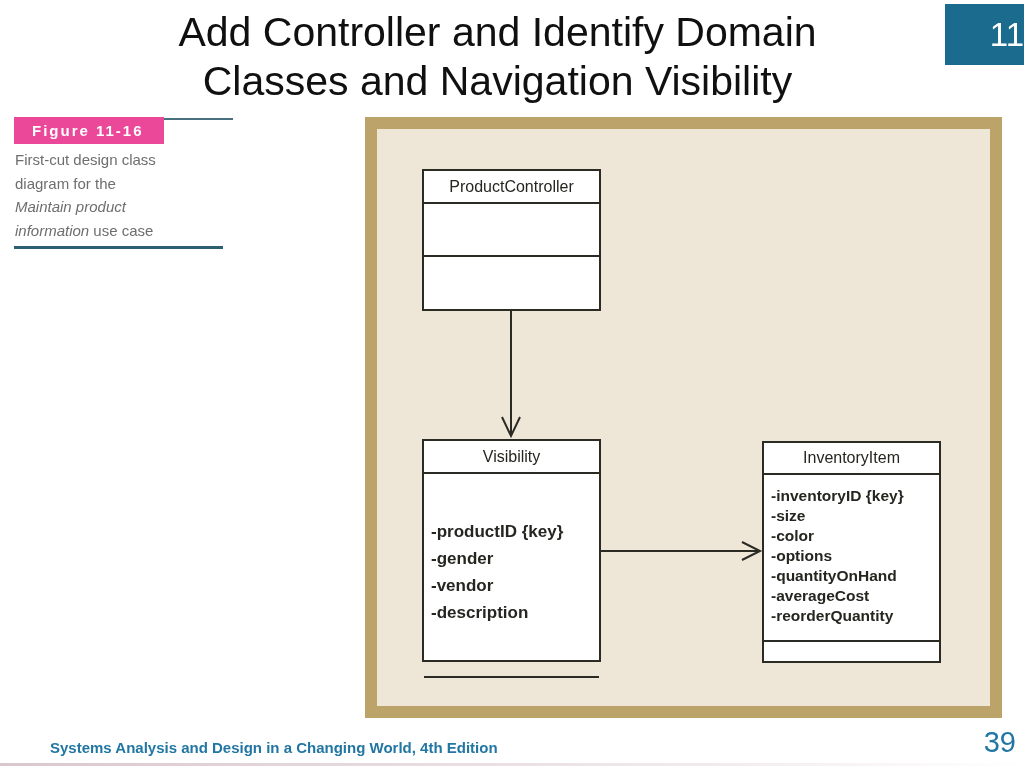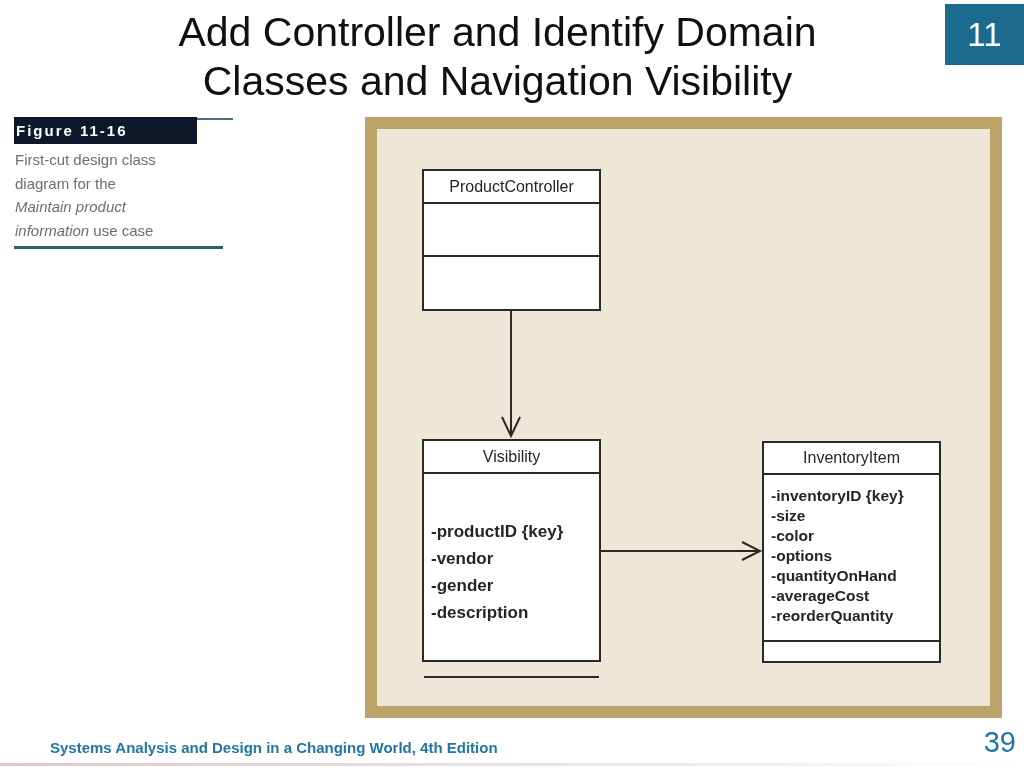--- a/index.html
+++ b/index.html
@@ -6,27 +6,27 @@
   html,body { width:1024px; height:768px; background:#ffffff; font-family:"Liberation Sans", sans-serif; }
   .slide { position:relative; width:1024px; height:768px; background:#ffffff; overflow:hidden; }
 
   
   .title { position:absolute; top:8px; left:30px; width:935px; text-align:center;
            font-size:41px; line-height:49px; color:#101010; font-weight:400; letter-spacing:0; }
 
   
   .chapter-box { position:absolute; top:4px; right:0; width:79px; height:61px;
                  background:#1A6B8D; color:#ffffff; font-size:33px;
-                 display:flex; align-items:center; justify-content:center; }
+                 display:flex; align-items:center; justify-content:flex-end; }
 
   
   .fig-rule-top { position:absolute; left:14px; top:118px; width:219px; height:2px; background:#49707f; }
-  .fig-label { position:absolute; left:14px; top:117px; width:183px; height:27px;
-               background:#0f172a; color:#ffffff; font-weight:bold; font-size:15px;
-               letter-spacing:2px; line-height:27px; padding-left:2px; }
+  .fig-label { position:absolute; left:14px; top:117px; width:150px; height:27px;
+               background:#ec4899; color:#ffffff; font-weight:bold; font-size:15px;
+               letter-spacing:2px; line-height:27px; padding-left:18px; }
   .fig-caption { position:absolute; left:15px; top:148px; width:220px;
                  color:#6E6E6E; font-size:15px; line-height:23.5px; }
   .fig-caption .it { font-style:italic; }
   .fig-rule-bottom { position:absolute; left:14px; top:246px; width:209px; height:3px; background:#2D5F72; }
 
   
   .panel { position:absolute; left:365px; top:117px; width:637px; height:601px;
            background:#EEE7D8; border:12px solid #BCA36A; }
 
   
@@ -89,22 +89,22 @@
   <div class="uml" id="cls-controller">
     <div class="uml-title">ProductController</div>
     <div class="uml-section sec1"></div>
     <div class="uml-last"></div>
   </div>
 
   <div class="uml" id="cls-product">
     <div class="uml-title">Visibility</div>
     <div class="uml-section uml-attrs">
         <div class="attr-line">-productID {key}</div>
+        <div class="attr-line">-gender</div>
         <div class="attr-line">-vendor</div>
-        <div class="attr-line">-gender</div>
         <div class="attr-line">-description</div>
       </div>
     <div class="uml-last"></div>
   </div>
 
   <div class="uml" id="cls-inventory">
     <div class="uml-title">InventoryItem</div>
     <div class="uml-section uml-attrs">
         <div class="attr-line">-inventoryID {key}</div>
         <div class="attr-line">-size</div>

